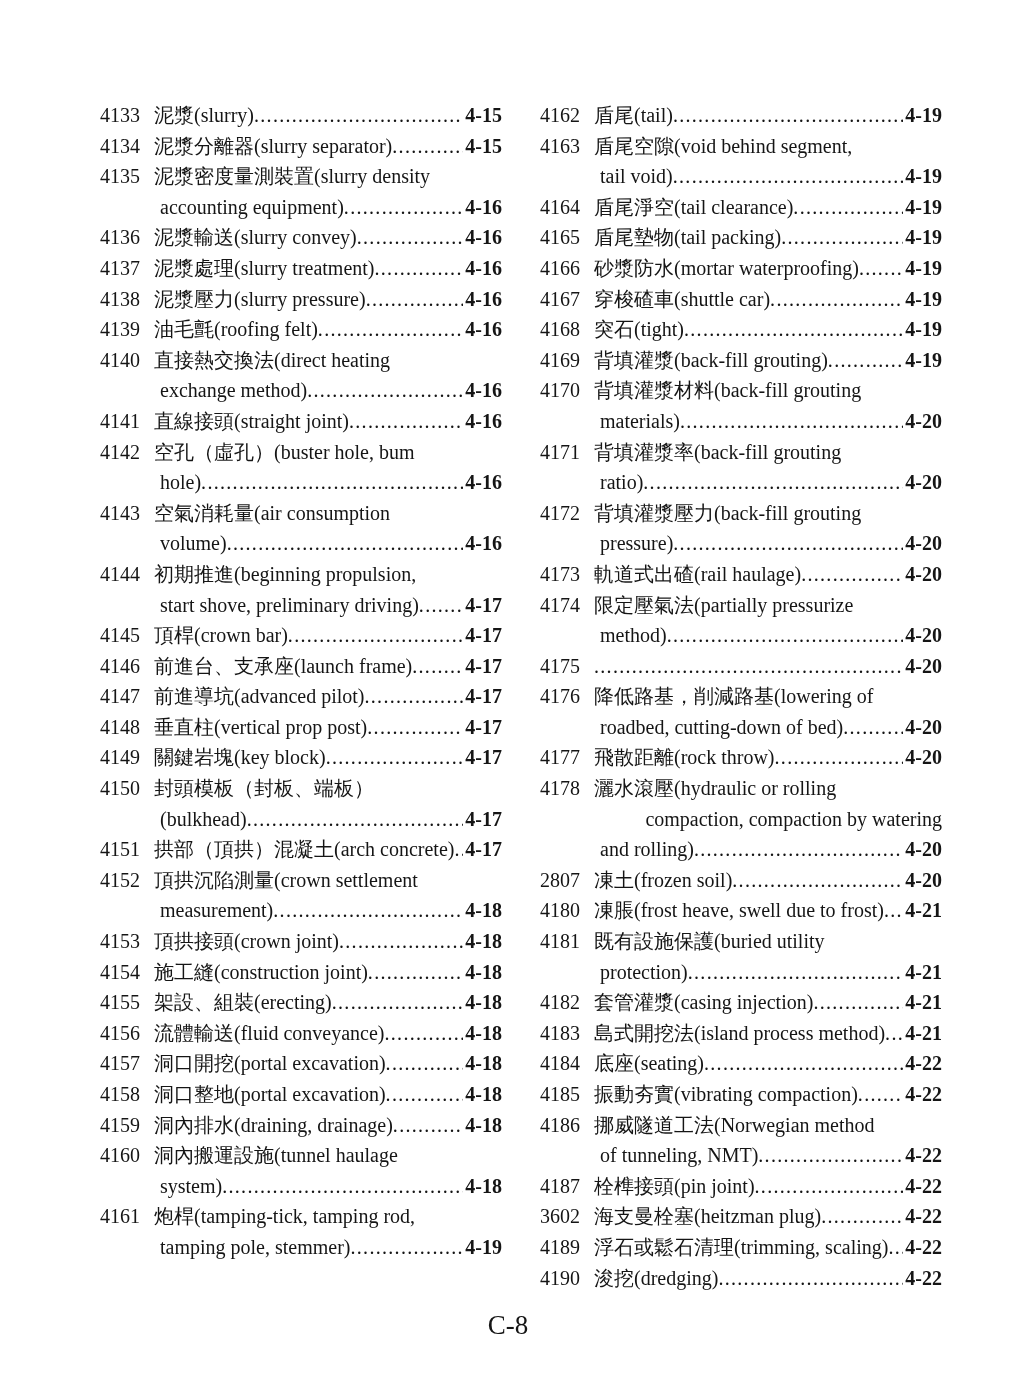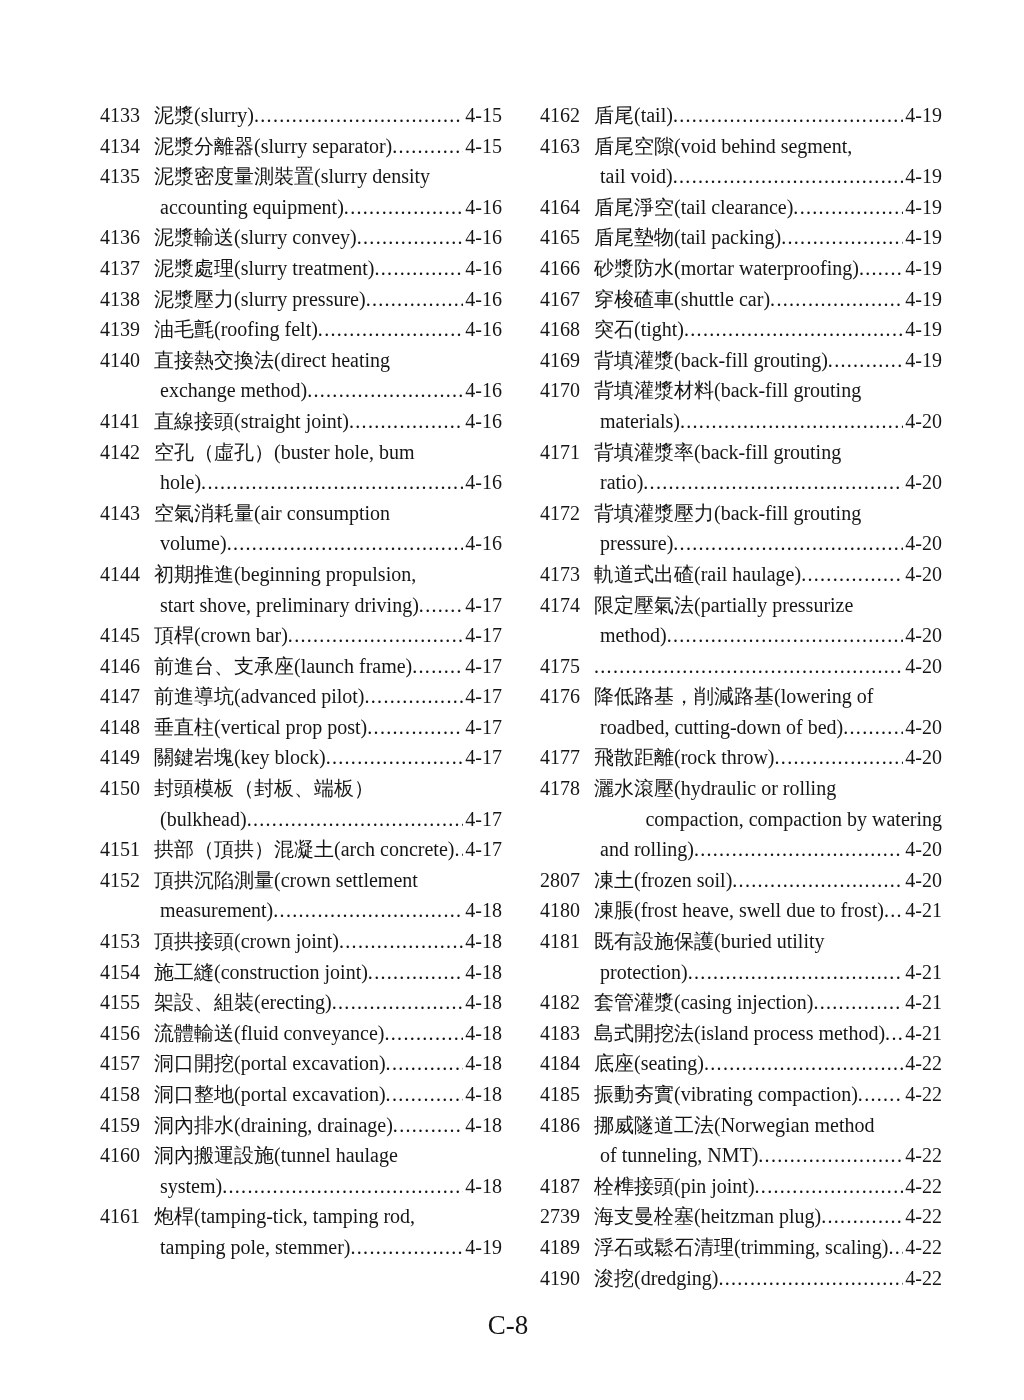--- a/index.html
+++ b/index.html
@@ -32,21 +32,21 @@
   .dots {
     flex: 1 1 0;
     min-width: 0;
     overflow: hidden;
     white-space: nowrap;
   }
   .dots::after {
     content: "................................................................................................";
     letter-spacing: 1.3px;
   }
-  .pg { flex: 0 0 auto; padding-left: 2px; }
+  .pg { flex: 0 0 auto; padding-left: 2px; font-weight: bold; }
   .footer {
     position: absolute;
     top: 1310px;
     left: 0;
     width: 1016px;
     text-align: center;
     font-size: 27px;
   }
 </style>
 </head>
@@ -657,21 +657,21 @@
           <span class="num">4187</span>
           <div class="body">
             <div class="line last">
               <span class="t">栓榫接頭(pin joint)</span>
               <span class="dots"></span>
               <span class="pg">4-22</span>
             </div>
           </div>
         </div>
         <div class="entry">
-          <span class="num">2739</span>
+          <span class="num">3602</span>
           <div class="body">
             <div class="line last">
               <span class="t">海支曼栓塞(heitzman plug)</span>
               <span class="dots"></span>
               <span class="pg">4-22</span>
             </div>
           </div>
         </div>
         <div class="entry">
           <span class="num">4189</span>

